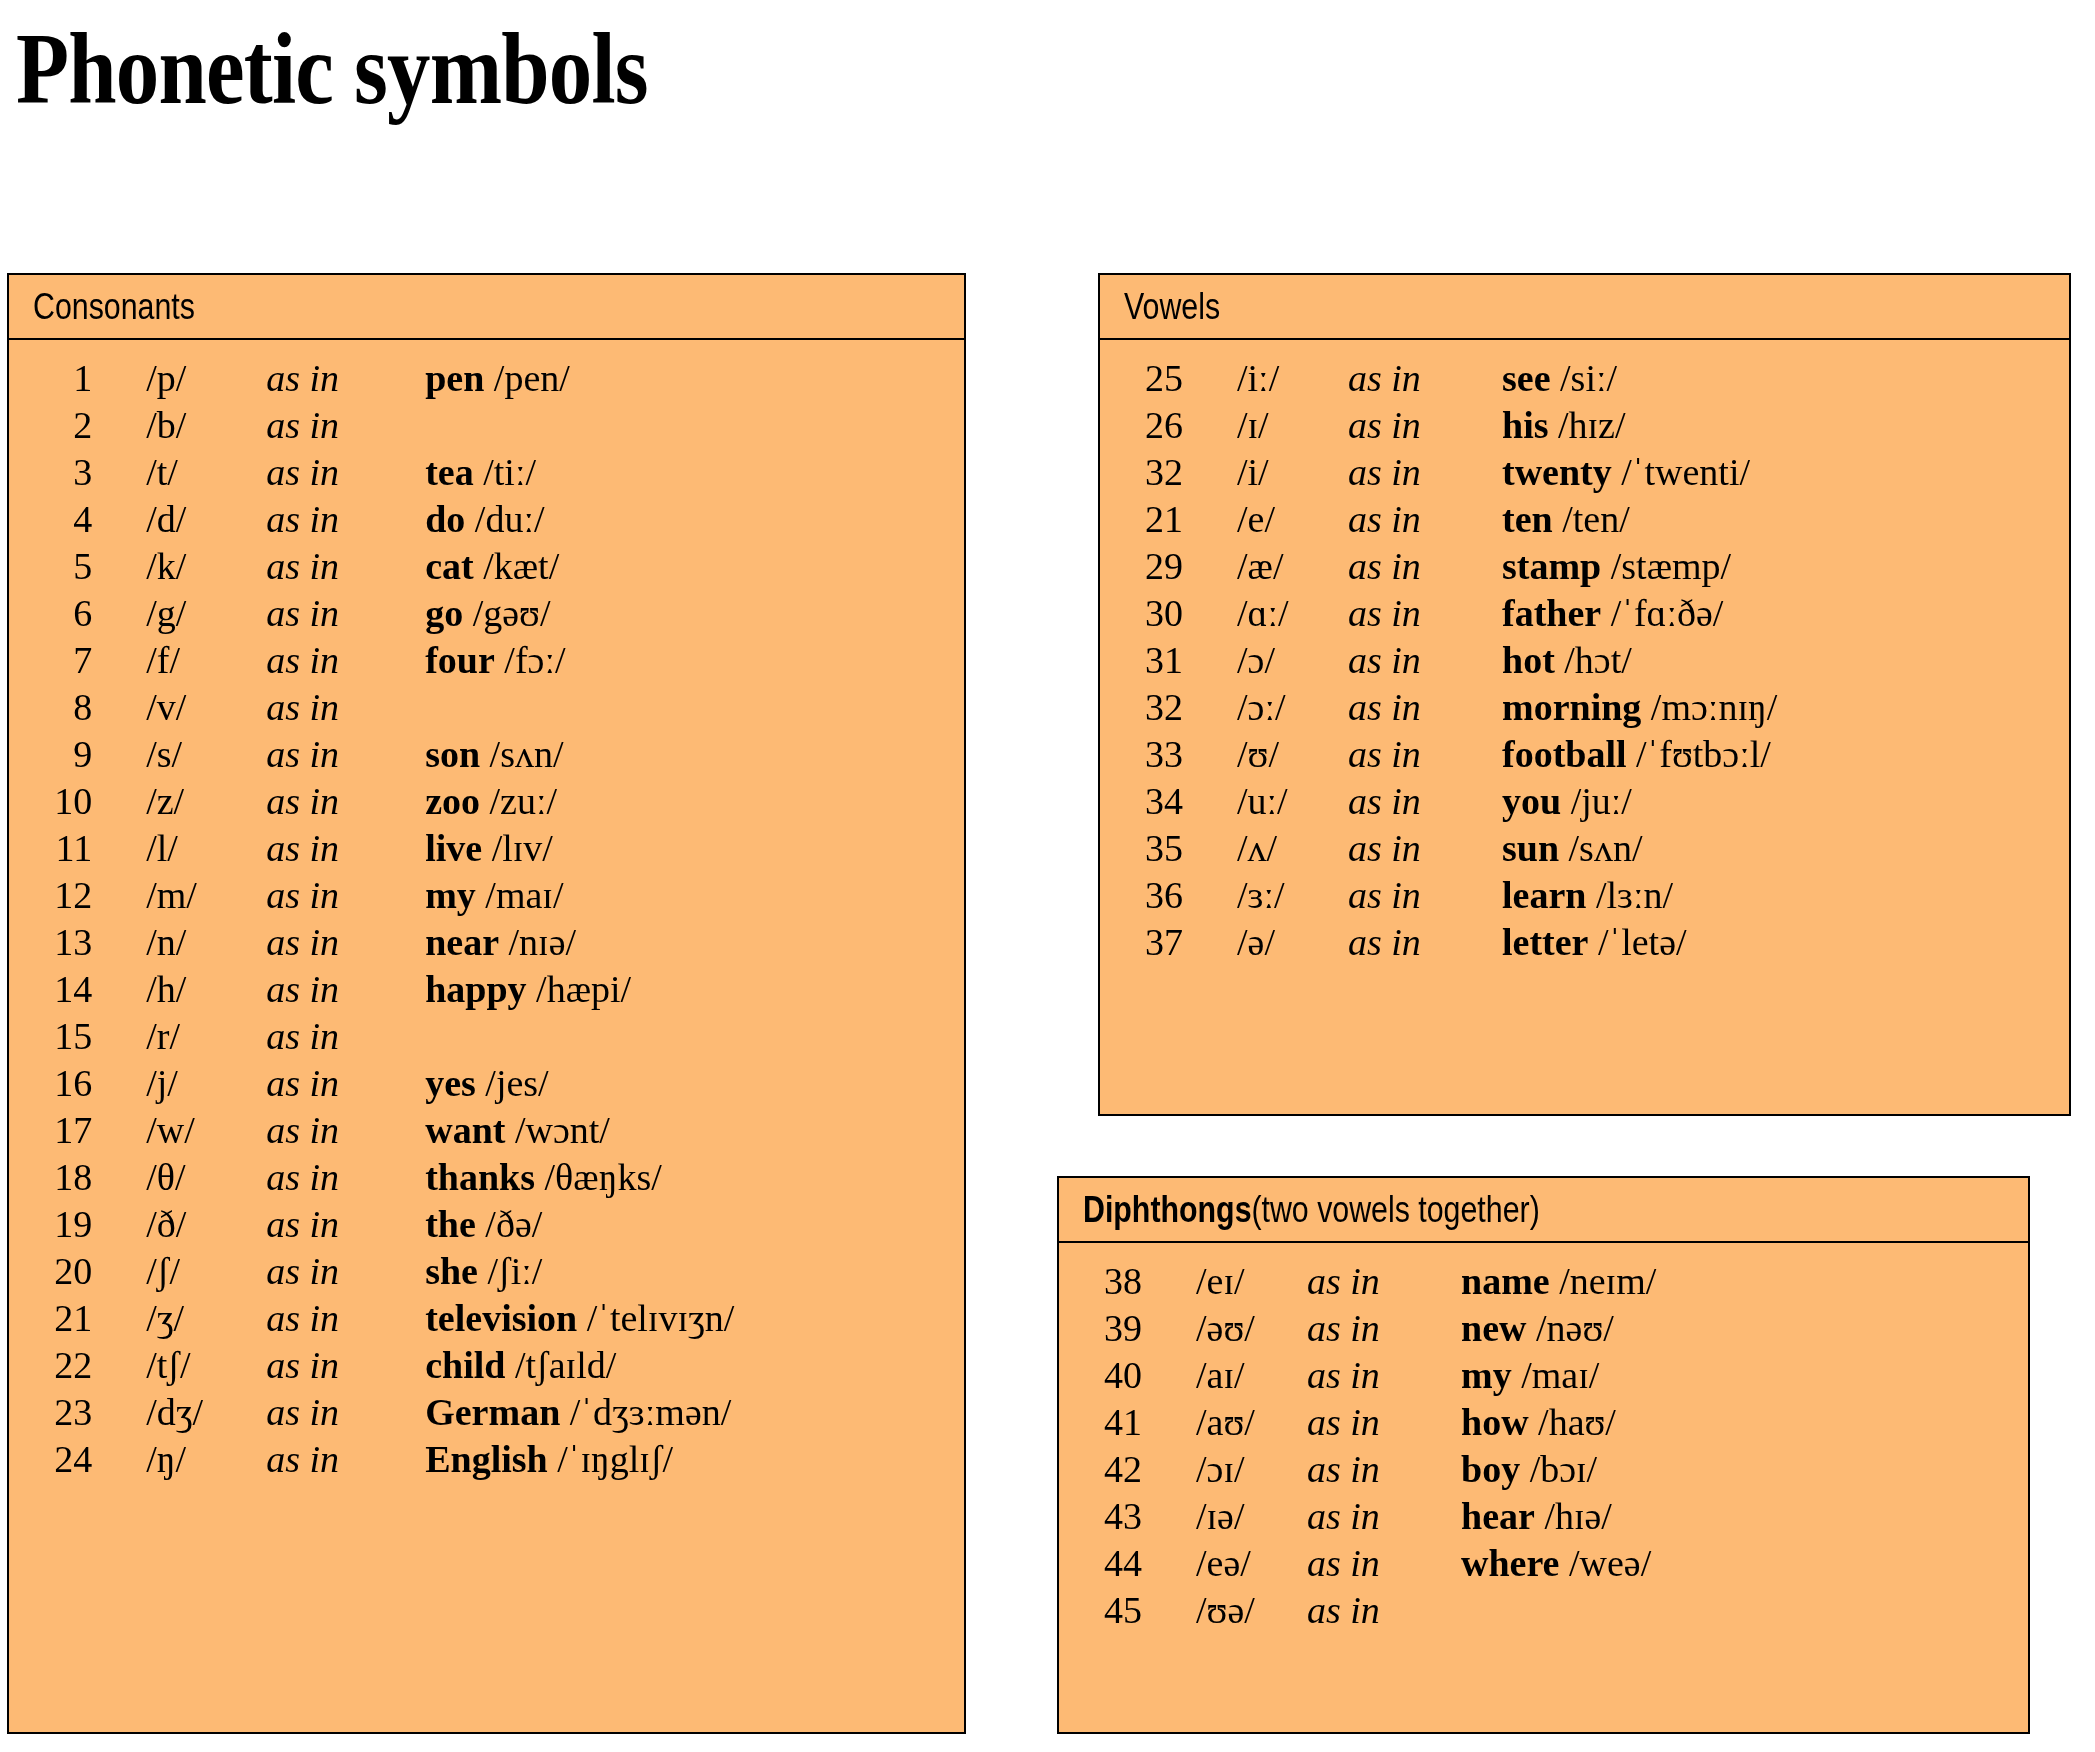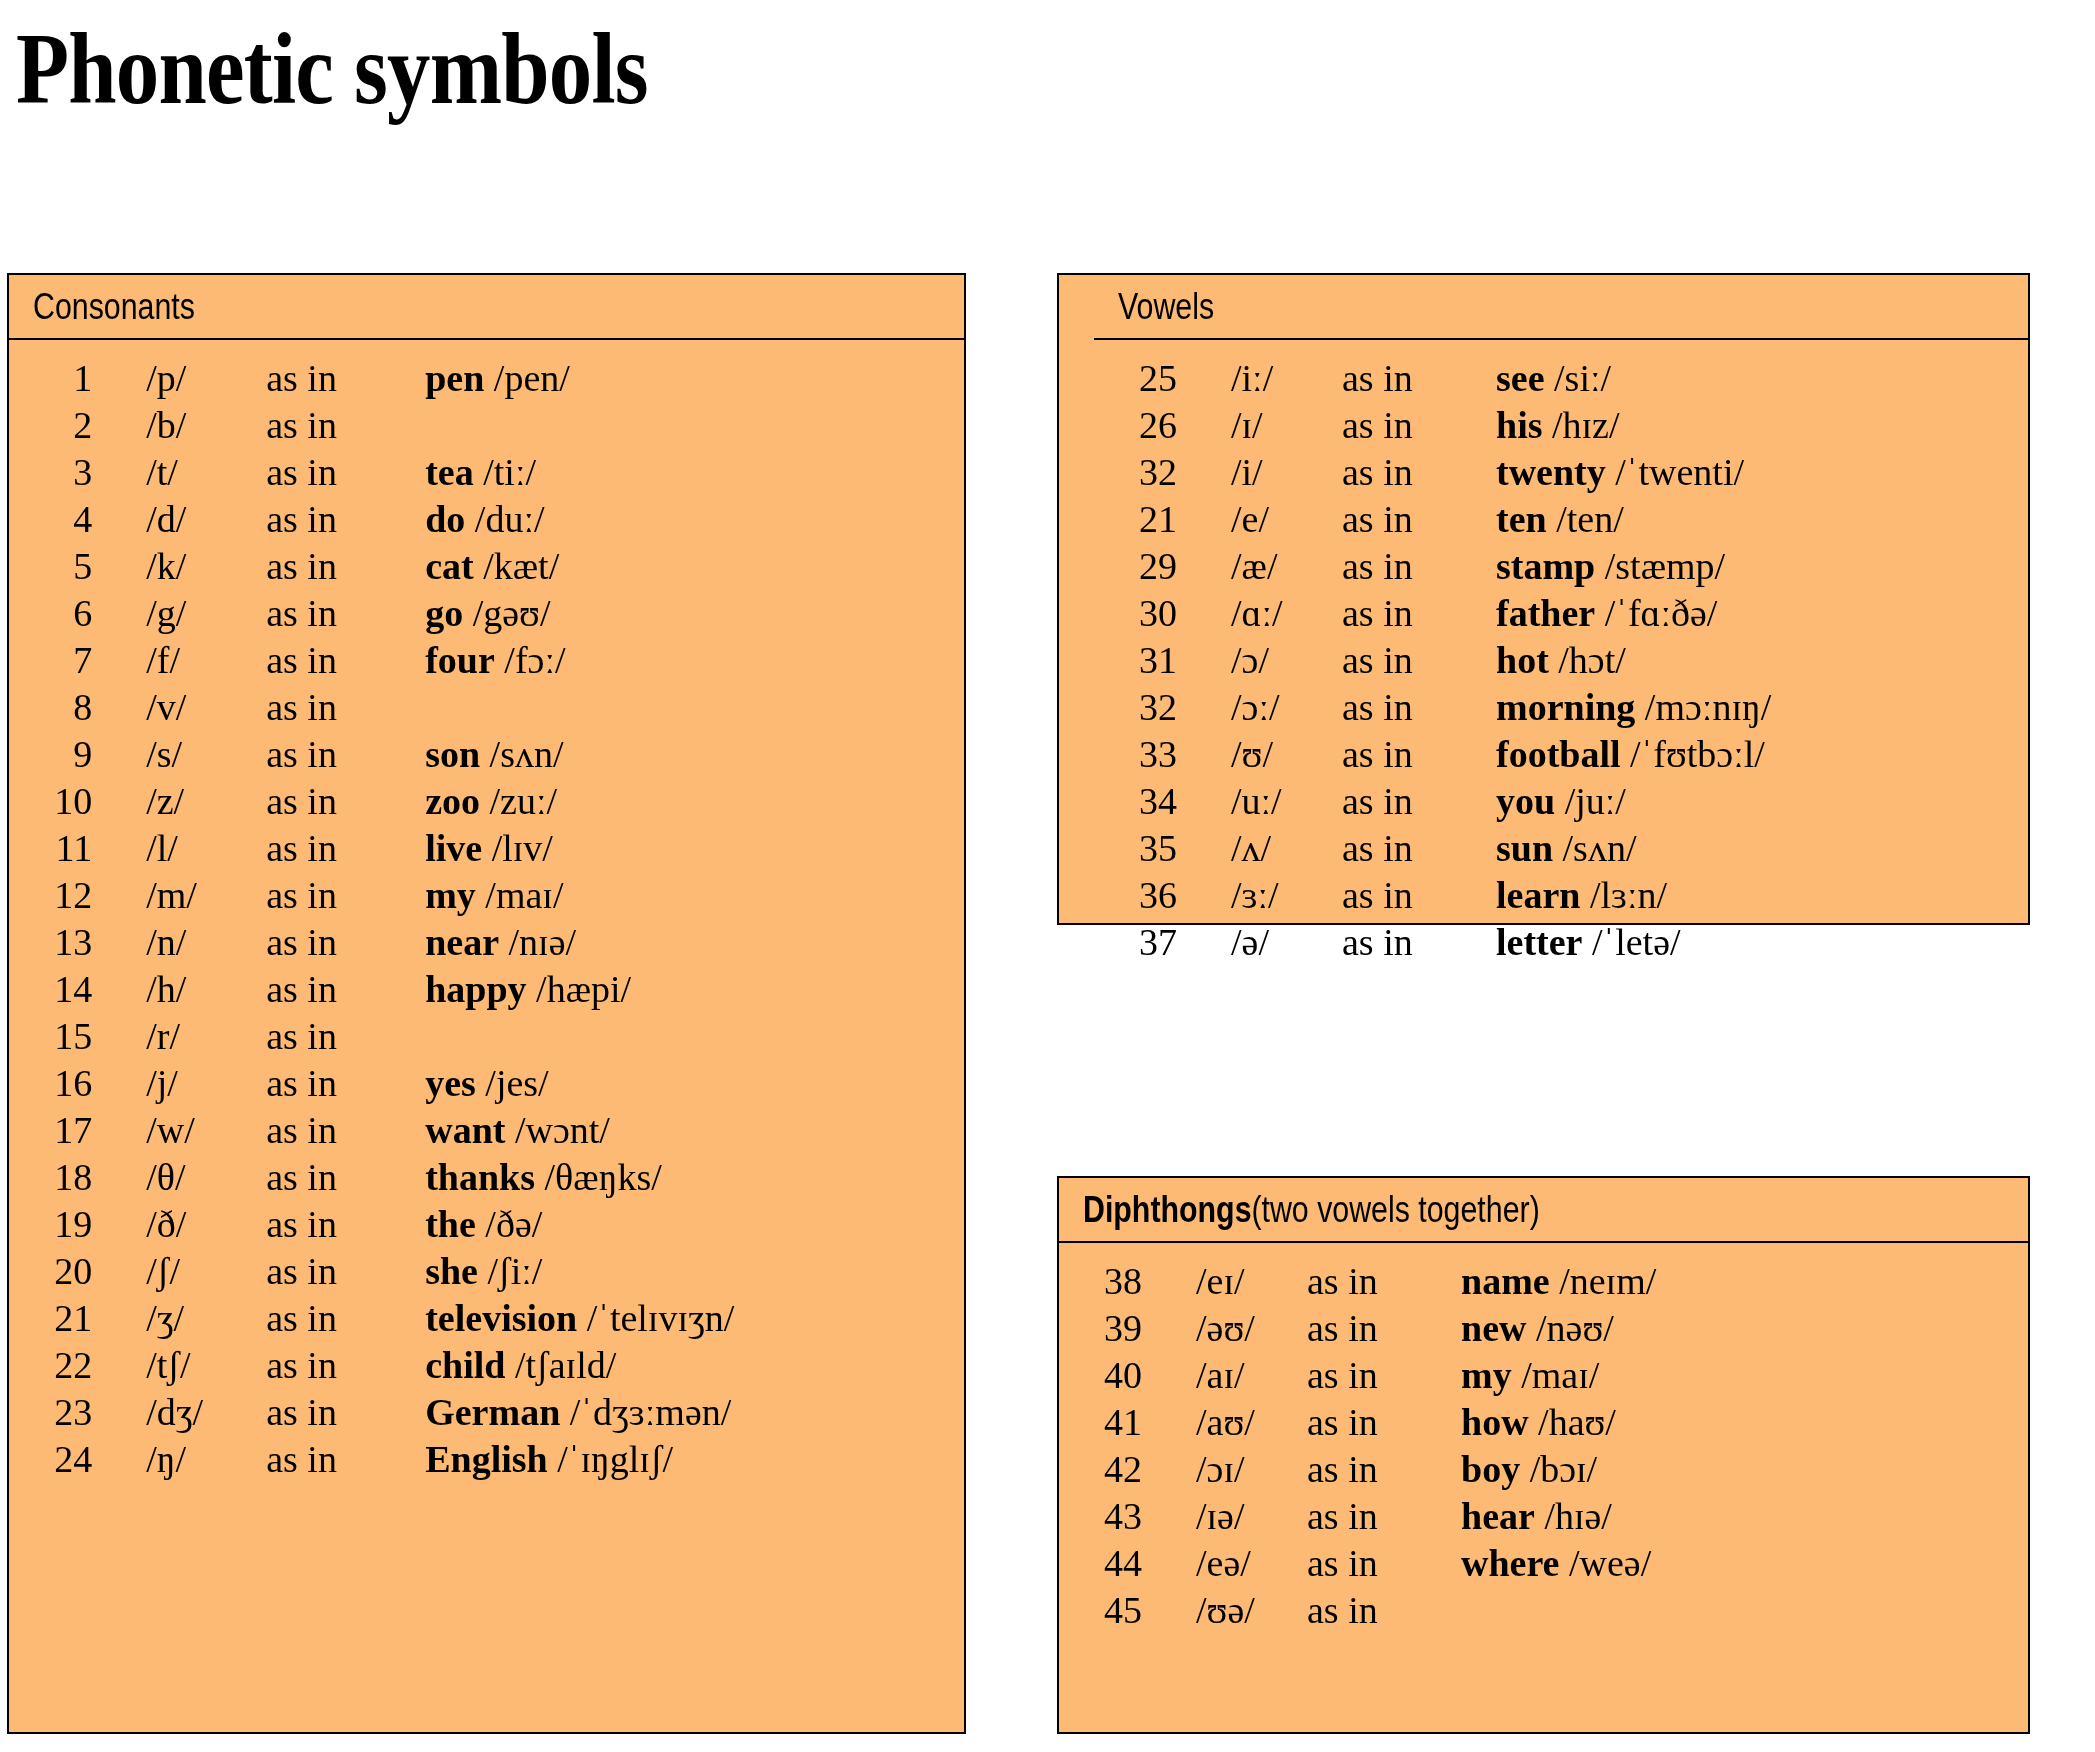--- a/index.html
+++ b/index.html
@@ -91,20 +91,21 @@
     padding-left: 54px;
     box-sizing: border-box;
     flex: none;
   }
   .c-asin {
     width: 149px;
     text-align: left;
     padding-left: 20px;
     box-sizing: border-box;
     flex: none;
+    font-style: italic;
   }
   .c-word {
     flex: 1 1 auto;
     padding-left: 25px;
     box-sizing: border-box;
   }
   .c-word b {
     font-weight: 700;
   }
   .c-word .ipa {
@@ -116,25 +117,24 @@
     left: 7.2px;
     top: 273px;
     width: 959px;
     height: 1461px;
   }
   #consonants-box .c-num   { width: 83px; }
   #consonants-box .c-sym   { width: 154px; }
   #consonants-box .c-asin  { width: 154px; }
 
   #vowels-box {
-    left: 1057px;
+    left: 1098px;
     top: 273px;
     width: 973px;
-    height: 652px;
-    padding-left: 35px;
+    height: 843px;
   }
   #diphthongs-box {
     left: 1057px;
     top: 1176px;
     width: 973px;
     height: 558px;
   }
 </style>
 </head>
 <body>

